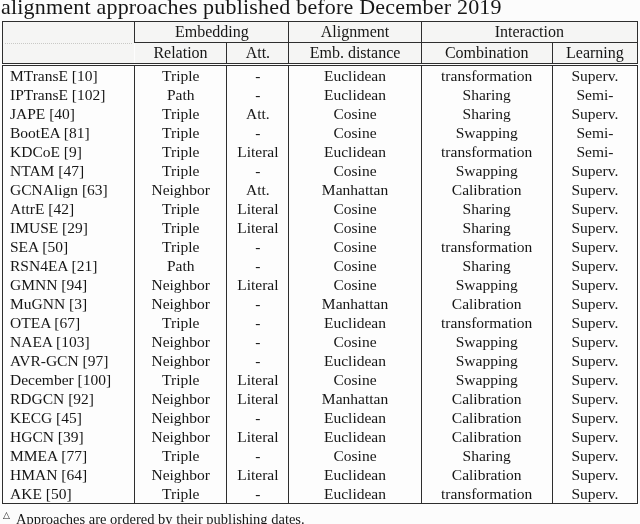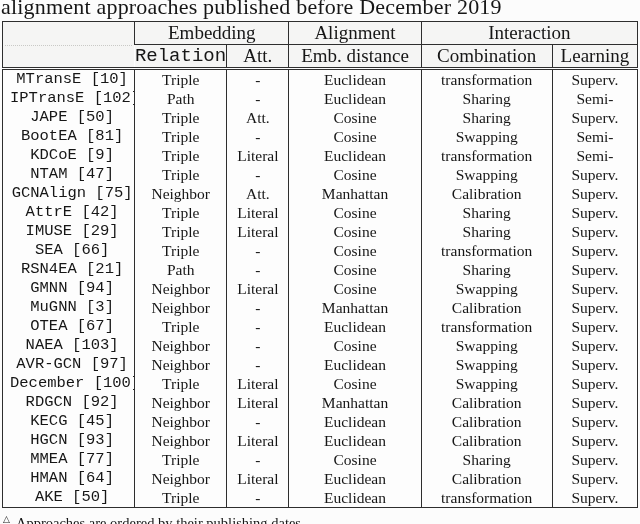--- a/index.html
+++ b/index.html
@@ -40,46 +40,46 @@
   col.c-comb    { width: 131px; }
   col.c-learn   { width: 85px; }
 
   th, td {
     border-left: 1px solid #2e2e2e;
     font-weight: normal;
     padding: 0;
     overflow: hidden;
     white-space: nowrap;
   }
-  th:first-child, td:first-child { border-left: none; font-family: Liberation Mono, monospace; }
+  th:first-child, td:first-child { border-left: none; }
 
   thead th {
     height: 20px;
-    font-size: 19px;
+    font-size: 16px;
     text-align: center;
     background: #f5f5f4;
   }
   thead tr.groups th.grp { border-bottom: 1px solid #2e2e2e; }
   thead tr.subhead th, thead th.corner { border-bottom: 3px double #2e2e2e; }
   th.corner { position: relative; }
   th.corner::after {
     content: "";
     position: absolute;
     left: 2px; right: 2px; top: 50%;
     border-top: 1px dotted #c9c9c6;
   }
 
   tbody td {
     height: 19px;
     line-height: 19px;
     font-size: 15.5px;
     text-align: center;
   }
   tbody td.method {
-    text-align: center;
+    text-align: left;
     padding-left: 7px;
   }
 
   .footnote {
     margin: 3px 0 0 3px;
     font-size: 14.5px;
     line-height: 17px;
     white-space: nowrap;
   }
   .footnote .marker {
@@ -130,21 +130,21 @@
         </tr>
         <tr>
           <td class="method">IPTransE [102]</td>
           <td>Path</td>
           <td>-</td>
           <td>Euclidean</td>
           <td>Sharing</td>
           <td>Semi-</td>
         </tr>
         <tr>
-          <td class="method">JAPE [50]</td>
+          <td class="method">JAPE [40]</td>
           <td>Triple</td>
           <td>Att.</td>
           <td>Cosine</td>
           <td>Sharing</td>
           <td>Superv.</td>
         </tr>
         <tr>
           <td class="method">BootEA [81]</td>
           <td>Triple</td>
           <td>-</td>
@@ -162,21 +162,21 @@
         </tr>
         <tr>
           <td class="method">NTAM [47]</td>
           <td>Triple</td>
           <td>-</td>
           <td>Cosine</td>
           <td>Swapping</td>
           <td>Superv.</td>
         </tr>
         <tr>
-          <td class="method">GCNAlign [75]</td>
+          <td class="method">GCNAlign [63]</td>
           <td>Neighbor</td>
           <td>Att.</td>
           <td>Manhattan</td>
           <td>Calibration</td>
           <td>Superv.</td>
         </tr>
         <tr>
           <td class="method">AttrE [42]</td>
           <td>Triple</td>
           <td>Literal</td>
@@ -186,21 +186,21 @@
         </tr>
         <tr>
           <td class="method">IMUSE [29]</td>
           <td>Triple</td>
           <td>Literal</td>
           <td>Cosine</td>
           <td>Sharing</td>
           <td>Superv.</td>
         </tr>
         <tr>
-          <td class="method">SEA [66]</td>
+          <td class="method">SEA [50]</td>
           <td>Triple</td>
           <td>-</td>
           <td>Cosine</td>
           <td>transformation</td>
           <td>Superv.</td>
         </tr>
         <tr>
           <td class="method">RSN4EA [21]</td>
           <td>Path</td>
           <td>-</td>
@@ -266,21 +266,21 @@
         </tr>
         <tr>
           <td class="method">KECG [45]</td>
           <td>Neighbor</td>
           <td>-</td>
           <td>Euclidean</td>
           <td>Calibration</td>
           <td>Superv.</td>
         </tr>
         <tr>
-          <td class="method">HGCN [93]</td>
+          <td class="method">HGCN [39]</td>
           <td>Neighbor</td>
           <td>Literal</td>
           <td>Euclidean</td>
           <td>Calibration</td>
           <td>Superv.</td>
         </tr>
         <tr>
           <td class="method">MMEA [77]</td>
           <td>Triple</td>
           <td>-</td>

